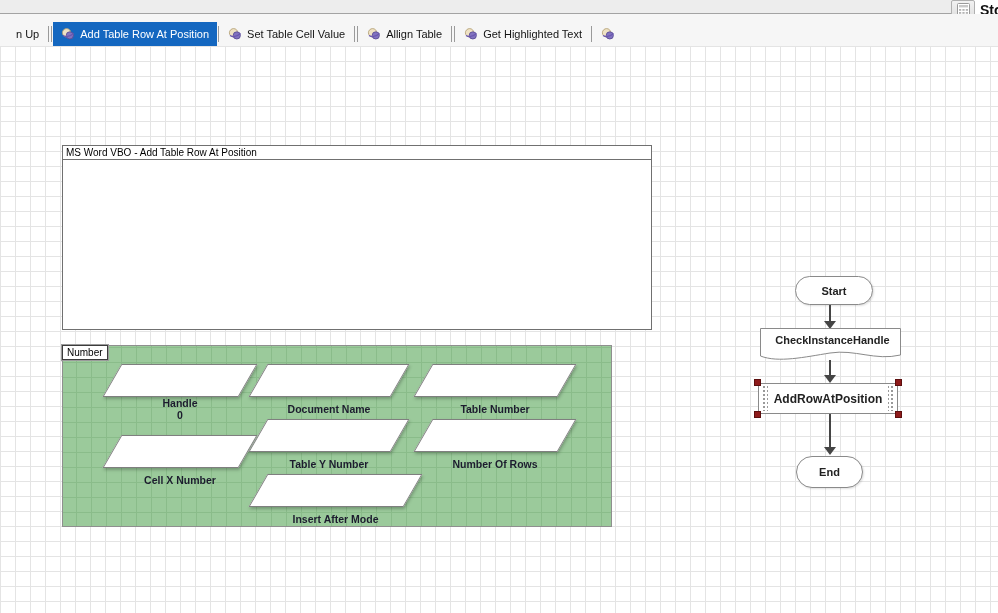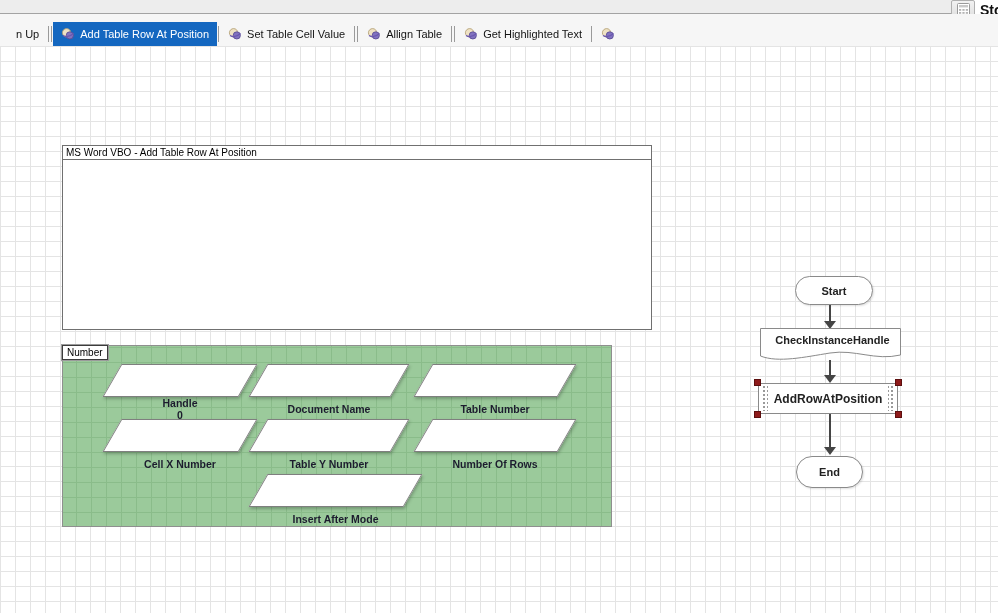--- a/index.html
+++ b/index.html
@@ -186,21 +186,21 @@
   <div class="txt">
       <span>Document Name</span>
     </div>
 </div>
 <div class="para" style="left:423px;top:364px;width:144px">
   <div class="shape"></div>
   <div class="txt">
       <span>Table Number</span>
     </div>
 </div>
-<div class="para" style="left:112px;top:419px;width:136px">
+<div class="para" style="left:112px;top:435px;width:136px">
   <div class="shape"></div>
   <div class="txt">
       <span>Cell X Number</span>
     </div>
 </div>
 <div class="para" style="left:258px;top:419px;width:142px">
   <div class="shape"></div>
   <div class="txt">
       <span>Table Y Number</span>
     </div>

